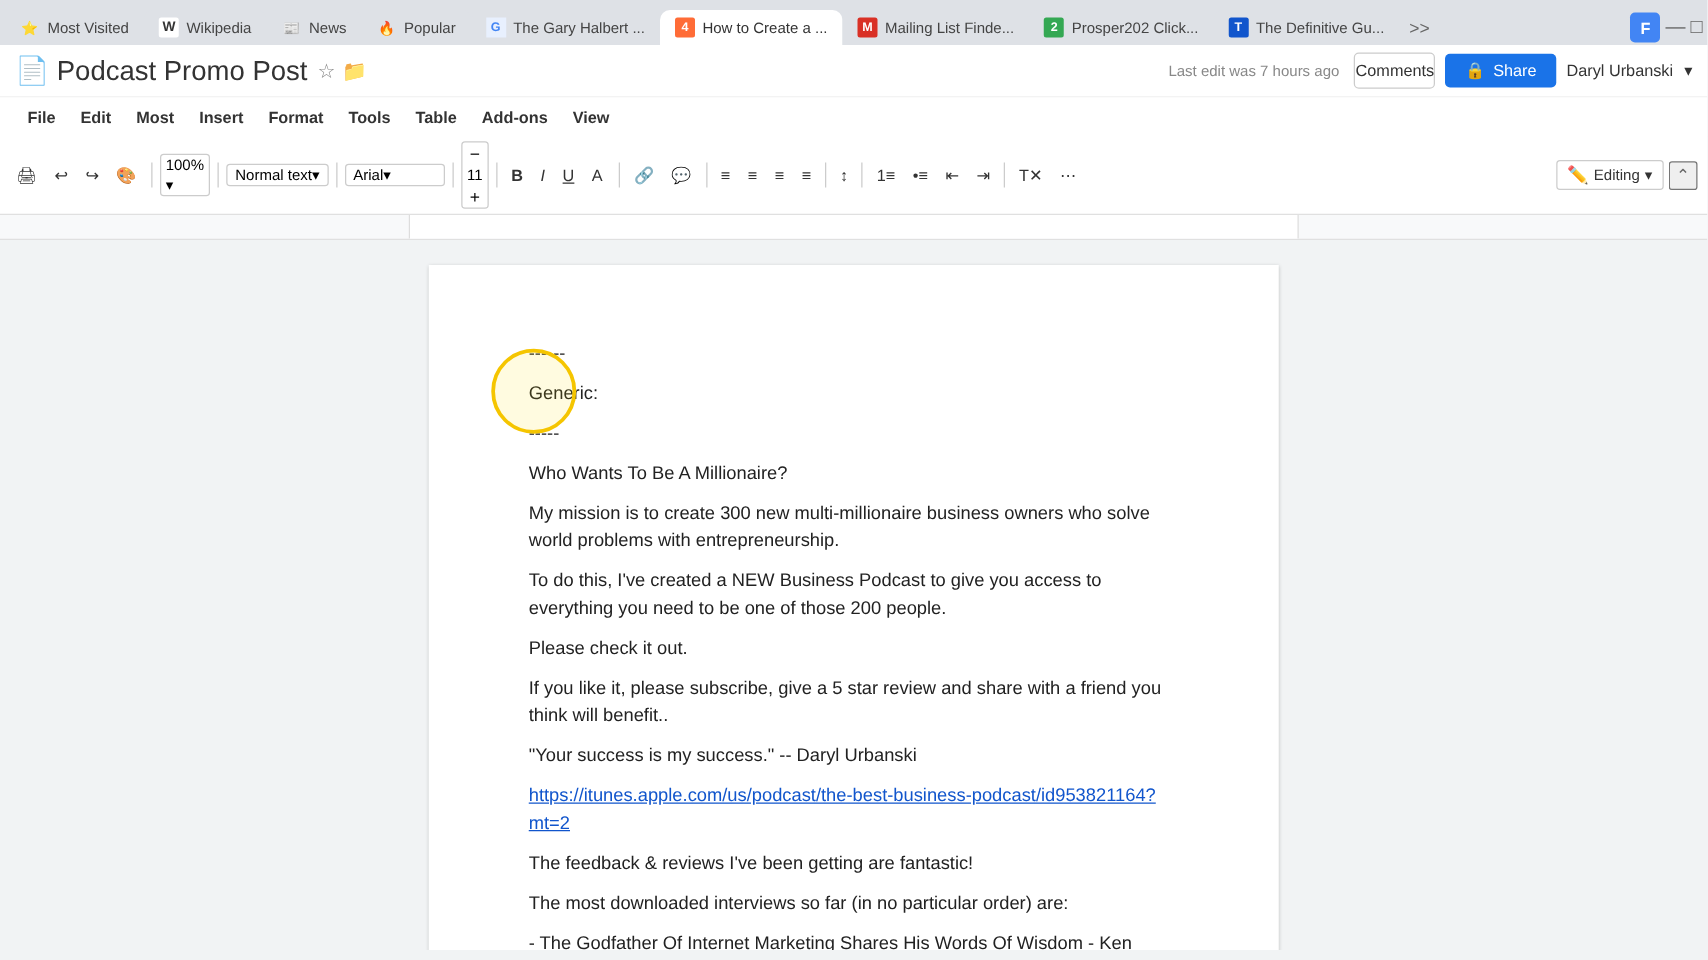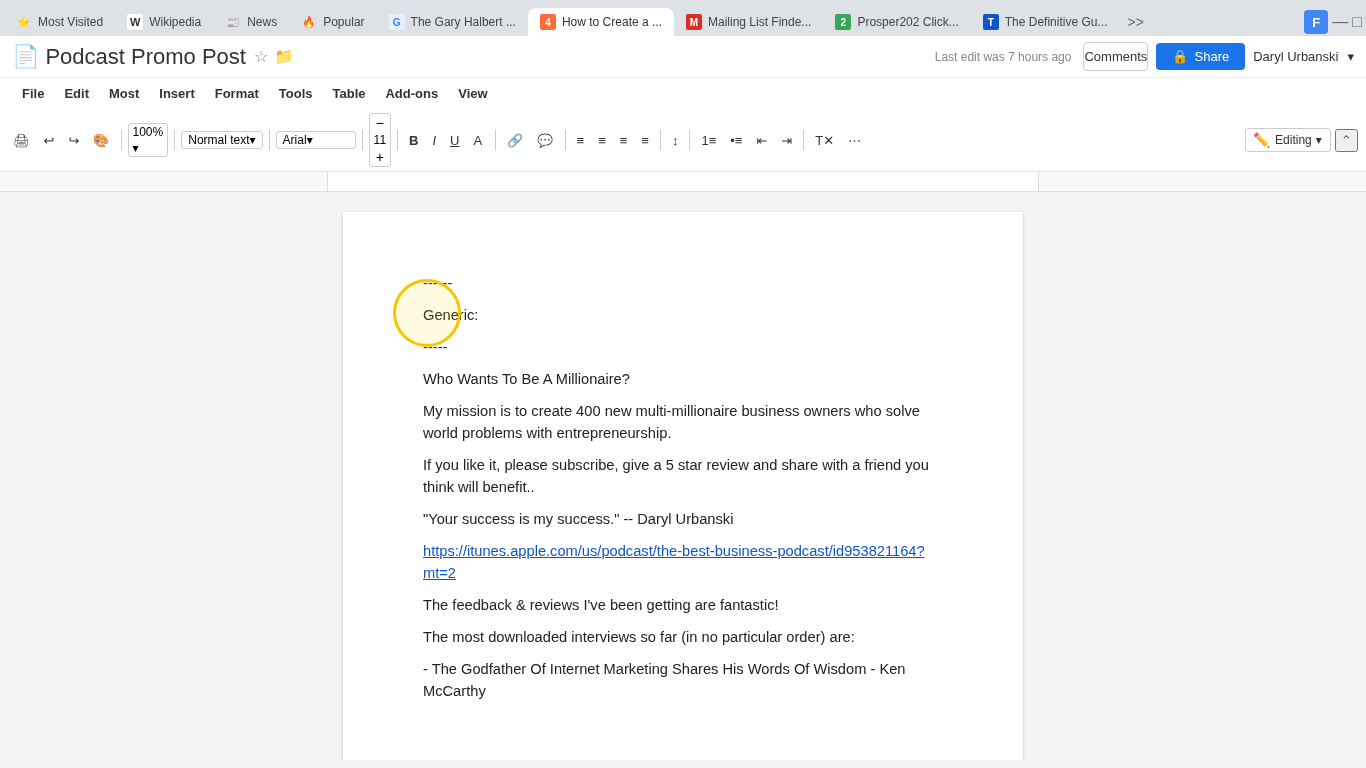--- a/index.html
+++ b/index.html
@@ -227,21 +227,23 @@
               <span>Generic:</span>
               
               <span style="position:absolute;left:-30px;top:-28px;width:68px;height:68px;border-radius:50%;border:3px solid #f5c500;background:rgba(255,220,0,0.12);pointer-events:none;display:block;z-index:10;"></span>
             </span>
           </p>
         </div>
       </div>
       
       <p class="dashes">-----</p>
       <p style="margin-top:8px;">Who Wants To Be A Millionaire?</p>
-      <p>My mission is to create 400 new multi-millionaire business owners who solve world problems with entrepreneurship.</p>
+      <p>My mission is to create 300 new multi-millionaire business owners who solve world problems with entrepreneurship.</p>
+      <p>To do this, I've created a NEW Business Podcast to give you access to everything you need to be one of those 200 people.</p>
+      <p>Please check it out.</p>
       <p>If you like it, please subscribe, give a 5 star review and share with a friend you think will benefit..</p>
       <p>"Your success is my success." -- Daryl Urbanski</p>
       <p><a href="#">https://itunes.apple.com/us/podcast/the-best-business-podcast/id953821164?mt=2</a></p>
       <p style="margin-top:8px;">The feedback &amp; reviews I've been getting are fantastic!</p>
       <p>The most downloaded interviews so far (in no particular order) are:</p>
       <p>- The Godfather Of Internet Marketing Shares His Words Of Wisdom - Ken McCarthy</p>
       
     </div>
   </div>
 </div>

